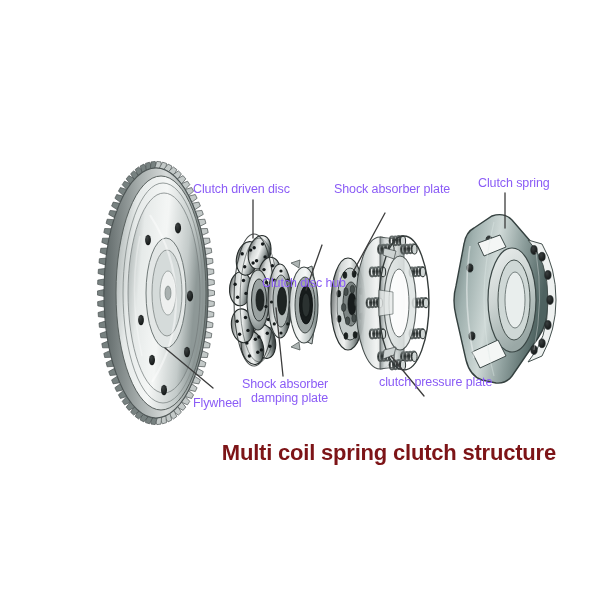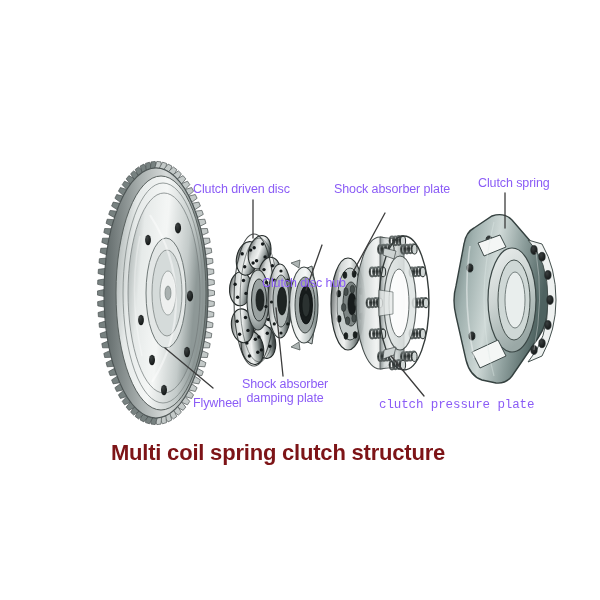--- a/index.html
+++ b/index.html
@@ -27,27 +27,27 @@
   }
   .lbl {
     position: absolute;
     color: #8b5cf6;
     font-family: "Liberation Sans", sans-serif;
     font-size: 12.5px;
     line-height: 14px;
     white-space: pre;
     letter-spacing: -0.1px;
   }
-  .lbl.ctr { text-align: center; }
+  .lbl.ctr { text-align: right; }
   #title {
     position: absolute;
     left: 0;
     top: 440px;
     width: 556px;
-    text-align: center;
+    text-align: right;
     font-family: "Liberation Sans", sans-serif;
     font-size: 22px;
     font-weight: bold;
     color: #7d1417;
     letter-spacing: -0.2px;
   }
 </style>
 </head>
 <body>
 
@@ -699,18 +699,18 @@
   </svg>
 
   <div id="labelHost">
       <div class="lbl" style="left: 193px; top: 182px;">Clutch driven disc</div>
       <div class="lbl" style="left: 262px; top: 228px; margin-top: 48px;">Clutch disc hub</div>
       <div class="lbl" style="left: 334px; top: 182px;">Shock absorber plate</div>
       <div class="lbl" style="left: 478px; top: 176px;">Clutch spring</div>
       <div class="lbl ctr" style="left: 242px; top: 377px;">Shock absorber
 damping plate</div>
       <div class="lbl" style="left: 193px; top: 396px;">Flywheel</div>
-      <div class="lbl" style="left: 379px; top: 398px; font-family: Liberation Mono, monospace;">clutch pressure plate</div>
+      <div class="lbl" style="left: 379px; top: 375px;">clutch pressure plate</div>
     </div>
 
   <div id="title">Multi coil spring clutch structure</div>
 
 </div>
 
 </body></html>

